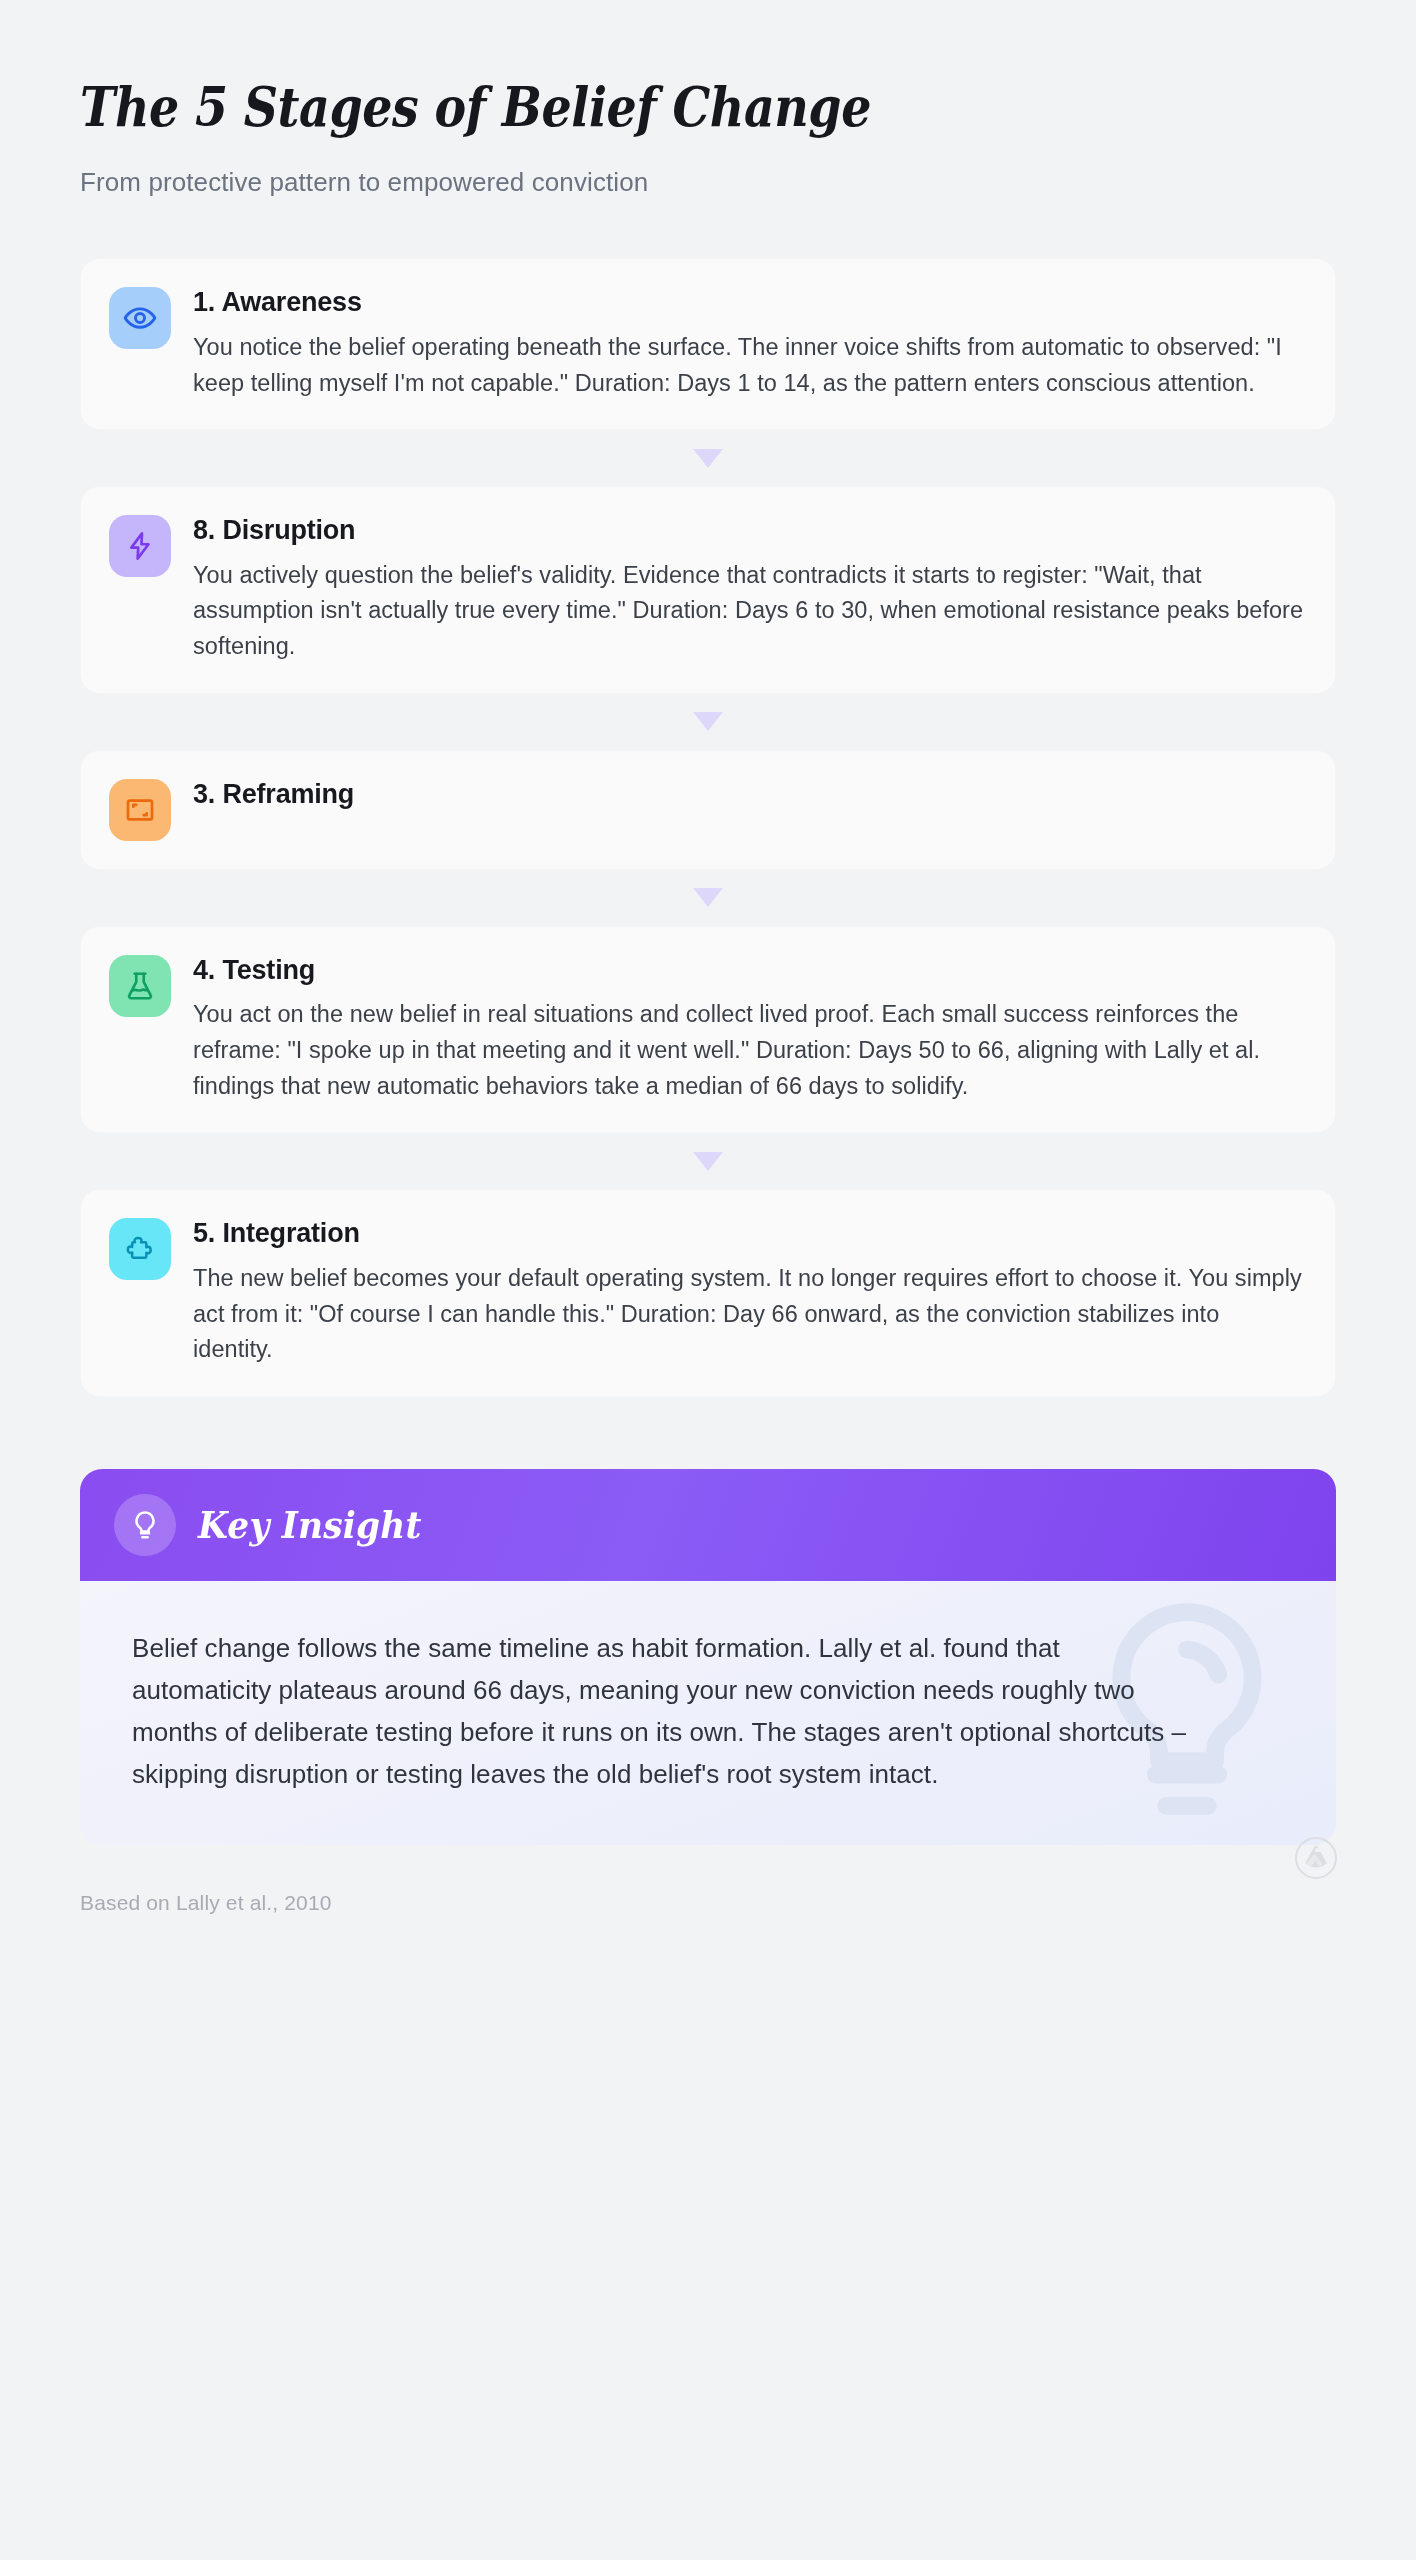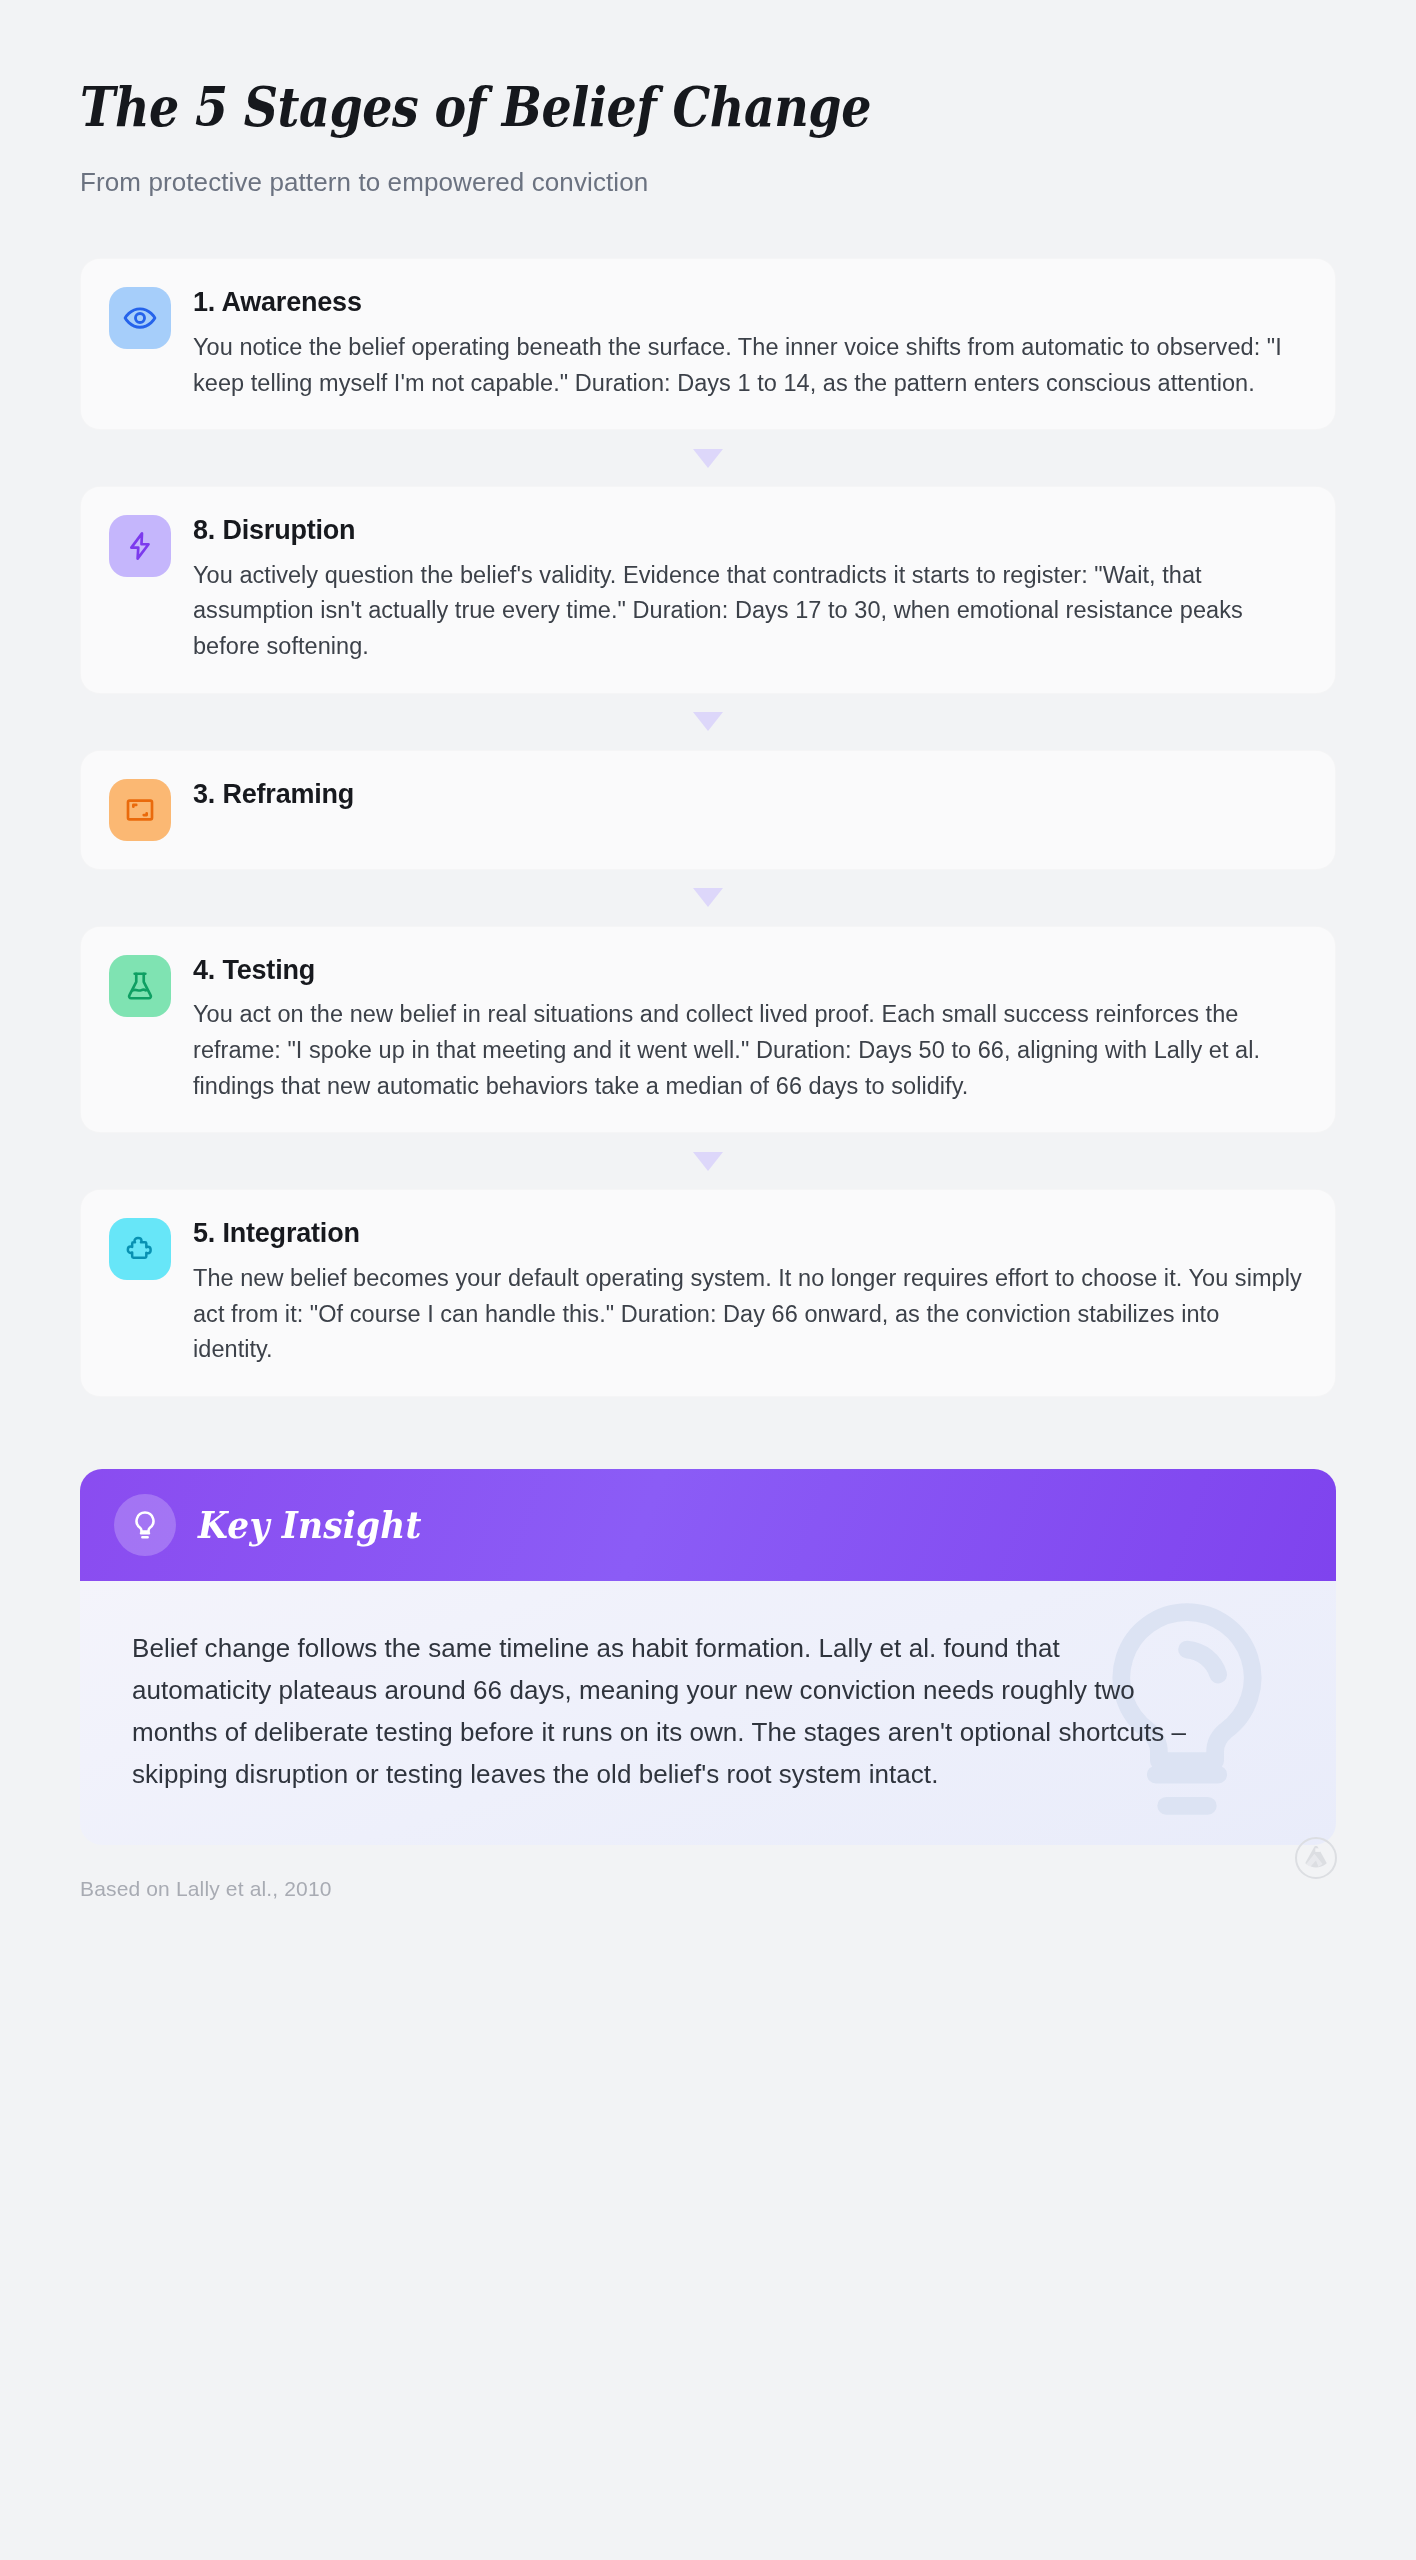--- a/index.html
+++ b/index.html
@@ -190,21 +190,21 @@
     z-index: 2;
     font-size: 26px;
     line-height: 1.62;
     color: #2f343d;
     letter-spacing: 0.05px;
     max-width: 1060px;
   }
 
   
   .footer-note {
-    margin-top: 32px;
+    margin-top: 46px;
     font-size: 21px;
     color: #a8abb3;
     letter-spacing: 0.15px;
   }
 
   .brand-logo {
     position: absolute;
     right: 78px;
     bottom: 72px;
     width: 44px;
@@ -239,21 +239,21 @@
       </div>
 
     <div class="stage-card c2">
       <div class="stage-icon icon-2">
         <svg width="32" height="32" viewBox="0 0 24 24" fill="none" stroke="#7c3aed" stroke-width="2" stroke-linecap="round" stroke-linejoin="round">
           <path d="M13.5 2.5 5.5 13.2h5.2L10.2 21.5l8.2-10.8h-5.3z"></path>
         </svg>
       </div>
       <div class="stage-body">
         <div class="stage-title">8. Disruption</div>
-        <div class="stage-text">You actively question the belief's validity. Evidence that contradicts it starts to register: "Wait, that assumption isn't actually true every time." Duration: Days 17 to 30, when emotional resistance peaks before softening.</div>
+        <div class="stage-text">You actively question the belief's validity. Evidence that contradicts it starts to register: "Wait, that assumption isn't actually true every time." Duration: Days 6 to 30, when emotional resistance peaks before softening.</div>
       </div>
     </div>
 
     <div class="arrow">
         <span></span>
       </div>
 
     <div class="stage-card c3">
       <div class="stage-icon icon-3">
         <svg width="32" height="32" viewBox="0 0 24 24" fill="none" stroke="#ea6a0c" stroke-width="2" stroke-linecap="round" stroke-linejoin="round">

